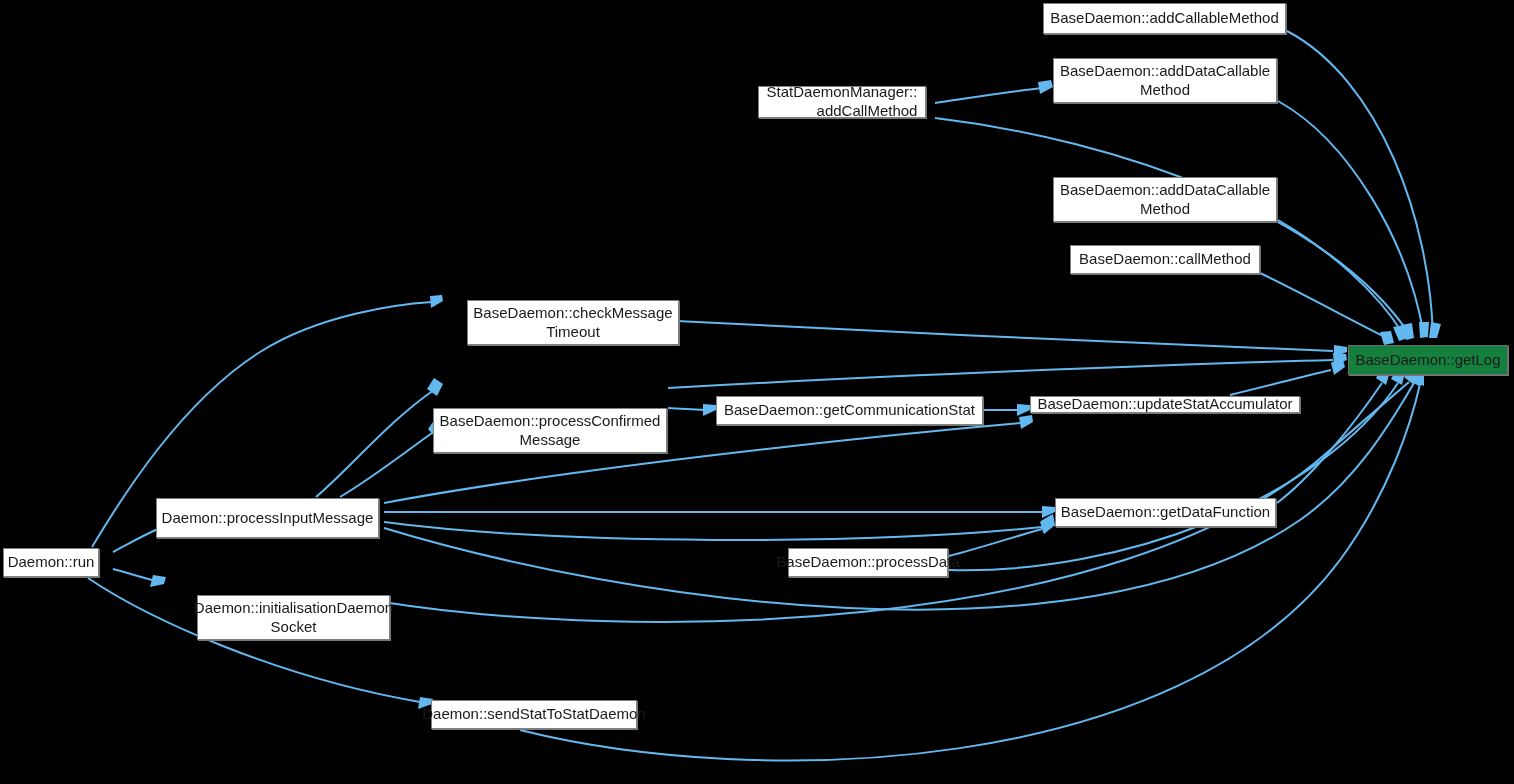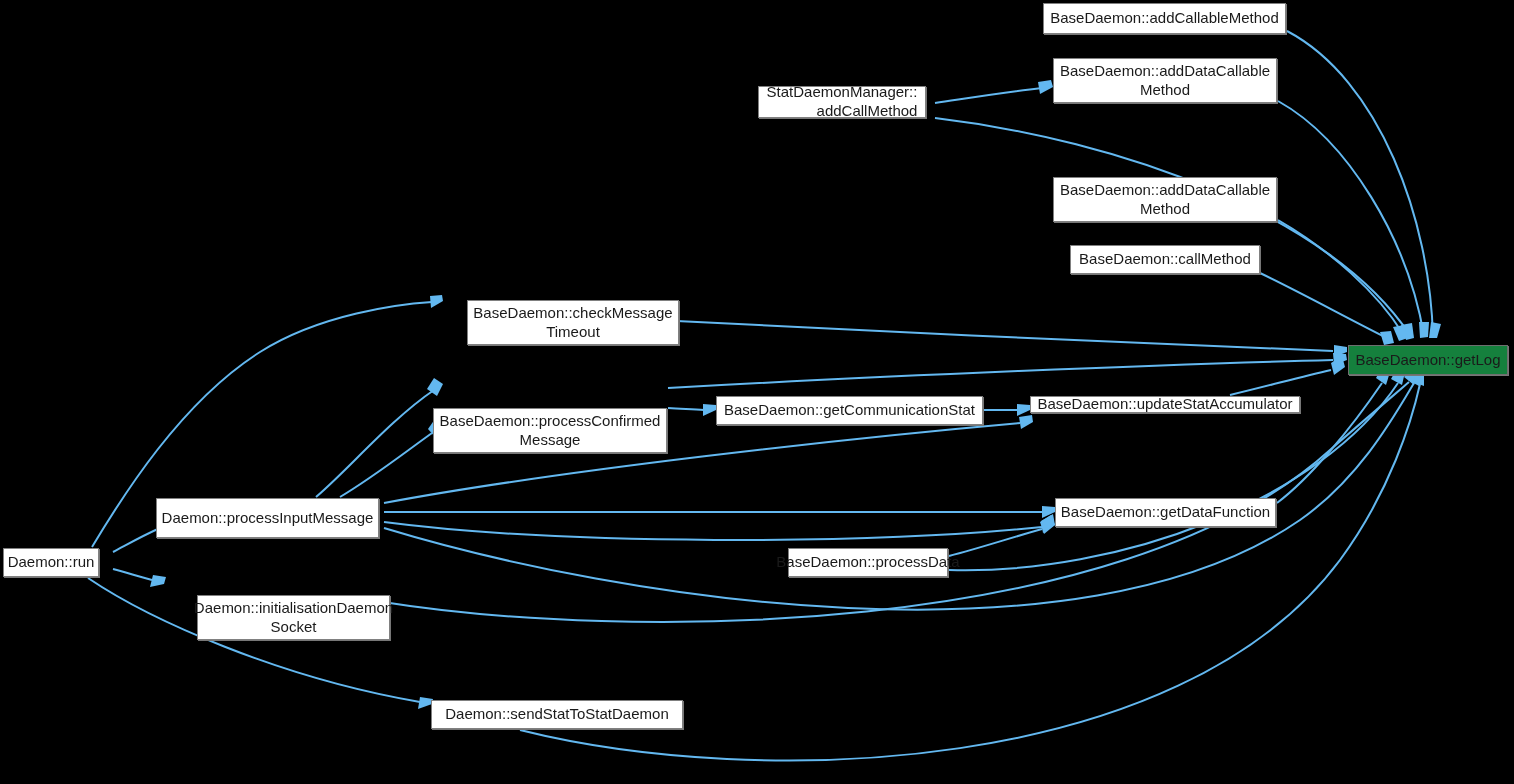--- a/index.html
+++ b/index.html
@@ -209,16 +209,16 @@
       <div class="gnode" style="left: 433px; top: 380px; width: 234px; height: 45px; margin-top: 28px;">BaseDaemon::processConfirmed
 Message</div>
       <div class="gnode" style="left: 716px; top: 396px; width: 267px; height: 29px;">BaseDaemon::getCommunicationStat</div>
       <div class="gnode" style="left: 1030px; top: 396px; width: 270px; height: 17px;">BaseDaemon::updateStatAccumulator</div>
       <div class="gnode" style="left: 156px; top: 498px; width: 223px; height: 40px;">Daemon::processInputMessage</div>
       <div class="gnode" style="left: 1055px; top: 498px; width: 221px; height: 29px;">BaseDaemon::getDataFunction</div>
       <div class="gnode" style="left: 3px; top: 548px; width: 96px; height: 29px;">Daemon::run</div>
       <div class="gnode" style="left: 788px; top: 548px; width: 160px; height: 29px;">BaseDaemon::processData</div>
       <div class="gnode" style="left: 161px; top: 595px; width: 193px; height: 45px; margin-left: 36px;">Daemon::initialisationDaemon
 Socket</div>
-      <div class="gnode" style="left: 431px; top: 700px; width: 252px; height: 29px;">Daemon::sendStatToStatDaemon</div>
+      <div class="gnode" style="left: 431px; top: 700px; width: 206px; height: 29px;">Daemon::sendStatToStatDaemon</div>
     </div>
 
 </div>
 
 </body></html>

